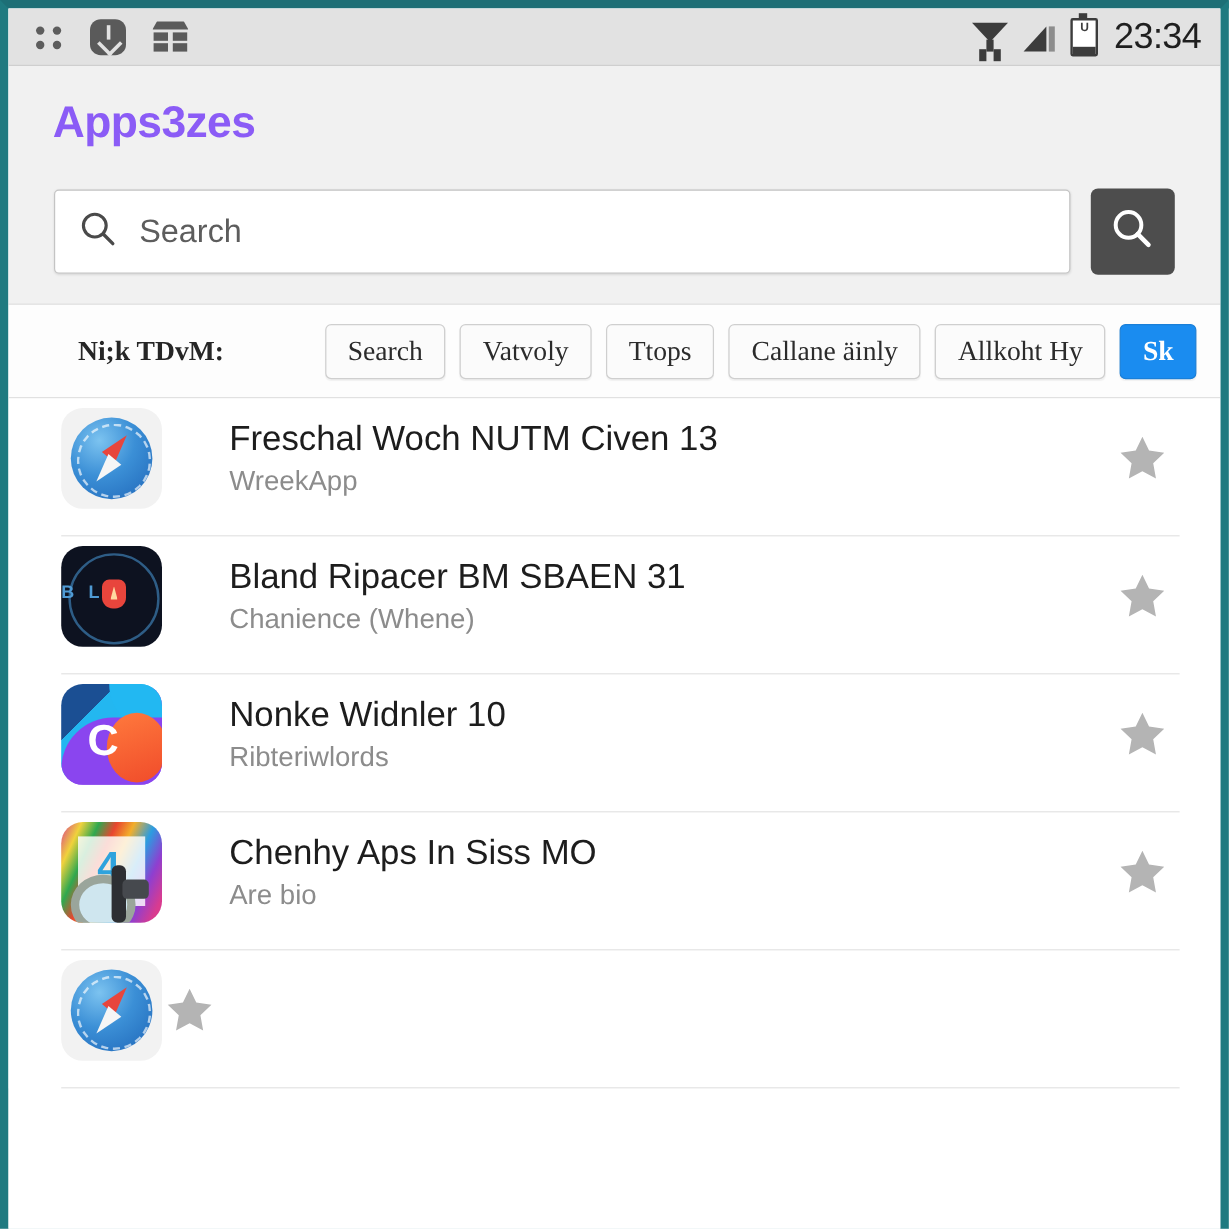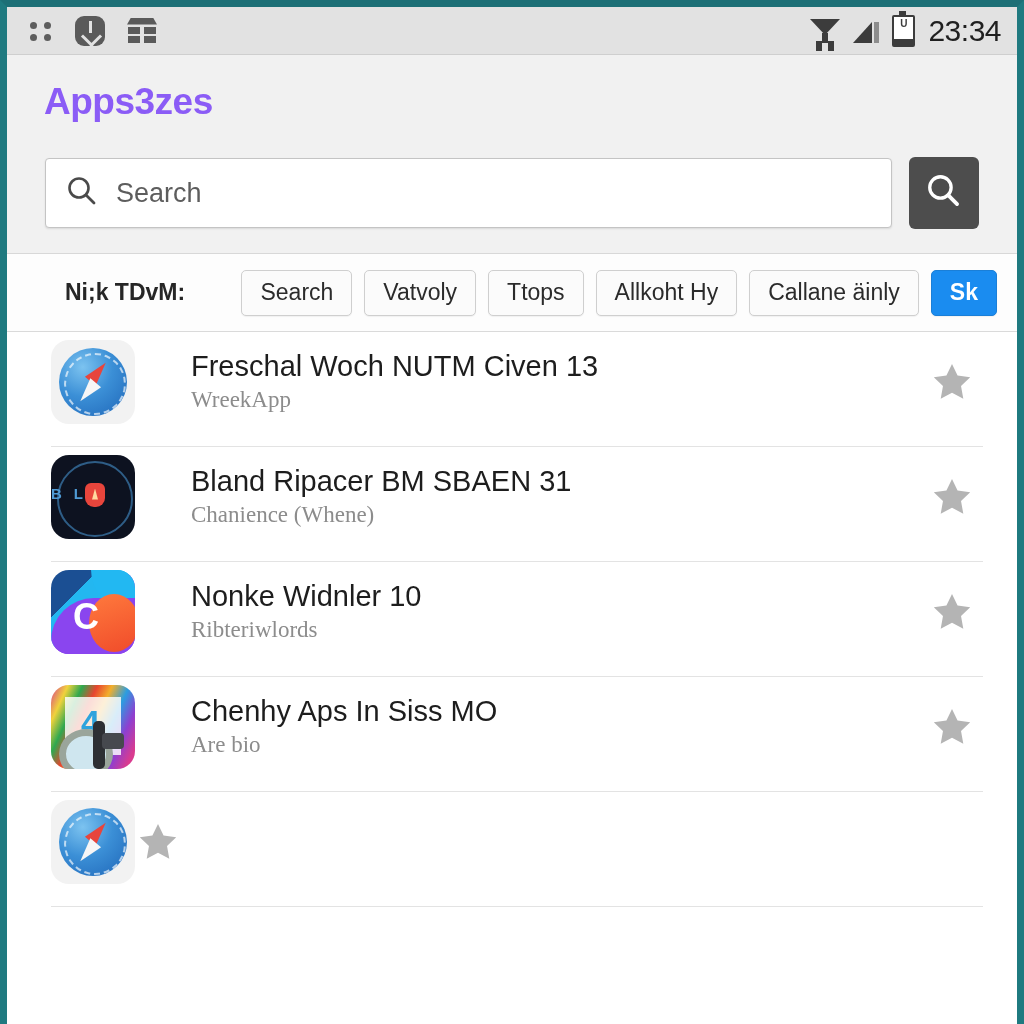--- a/index.html
+++ b/index.html
@@ -79,42 +79,42 @@
   .searchtext{font-size:27px;color:#5d5d5d;margin-left:18px;}
   .searchbtn{
     width:70px;height:72px;border-radius:6px;background:#4d4d4d;
     display:flex;align-items:center;justify-content:center;flex:0 0 auto;
   }
   .hdr-sep{height:1px;background:#d8d8d8;}
 
   
   .filterrow{
     background:#fdfdfd;display:flex;align-items:center;height:78px;
-    border-bottom:1px solid #dadada;padding:0 20px 0 58px;box-sizing:border-box;
+    border-bottom:1px solid #dadada;padding:0 20px 0 58px;box-sizing:border-box;font-family:Liberation Serif, serif;
   }
   .filterlabel{font-size:23px;font-weight:bold;color:#262626;white-space:nowrap;}
   .chips{margin-left:auto;display:flex;align-items:center;gap:12px;}
   .chip{
     height:44px;padding:0 18px;border:1px solid #cfcfcf;border-radius:5px;background:#fbfbfb;
     display:flex;align-items:center;font-size:23px;color:#2b2b2b;white-space:nowrap;
     box-shadow:0 1px 1px rgba(0,0,0,.05);
   }
   .chip.primary{background:#1a8cf0;border-color:#1a7fd8;color:#fff;font-weight:bold;border-radius:5px;}
 
   
   .list{background:#fff;}
   .row{
     display:flex;align-items:center;height:115px;padding:0 20px 16px 44px;box-sizing:border-box;
     position:relative;
   }
   .row:after{content:"";position:absolute;left:44px;right:34px;bottom:0;height:1px;background:#e3e3e3;}
   .icon{width:84px;height:84px;border-radius:18px;flex:0 0 auto;overflow:hidden;position:relative;}
   .rowtext{margin-left:56px;flex:1;min-width:0;}
   .rowtitle{font-size:29px;color:#1d1d1d;line-height:34px;white-space:nowrap;overflow:hidden;}
-  .rowsub{font-size:23px;color:#8c8c8c;line-height:30px;margin-top:2px;white-space:nowrap;overflow:hidden;font-family:Liberation Serif, serif;}
+  .rowsub{font-size:23px;color:#8c8c8c;line-height:30px;margin-top:2px;white-space:nowrap;overflow:hidden;}
   .star{width:46px;height:46px;flex:0 0 auto;margin-right:22px;}
 
   
   .ic-safari{background:#f2f2f2;}
   .ic-safari .dial{position:absolute;left:8px;top:8px;width:68px;height:68px;border-radius:50%;
     background:radial-gradient(circle at 35% 28%, #7cc3f0 0%, #3b8fd6 45%, #1f66b8 100%);}
   .ic-safari .ticks{position:absolute;left:13px;top:13px;width:58px;height:58px;border-radius:50%;
     border:2px dashed rgba(255,255,255,.65);}
   .ic-safari .nred{position:absolute;left:40px;top:20px;width:0;height:0;
     border-left:7px solid transparent;border-right:7px solid transparent;border-bottom:24px solid #e8453c;
@@ -221,22 +221,22 @@
     </div>
   </div>
   <div class="hdr-sep"></div>
 
   <div class="filterrow">
     <span class="filterlabel">Ni;k TDvM:</span>
     <div class="chips">
       <span class="chip">Search</span>
       <span class="chip">Vatvoly</span>
       <span class="chip">Ttops</span>
+      <span class="chip">Callane äinly</span>
       <span class="chip">Allkoht Hy</span>
-      <span class="chip">Callane äinly</span>
       <span class="chip primary">Sk</span>
     </div>
   </div>
 
   <div class="list">
 
     <div class="row">
       <span class="icon ic-safari">
         <span class="dial"></span>
             <span class="ticks"></span>

